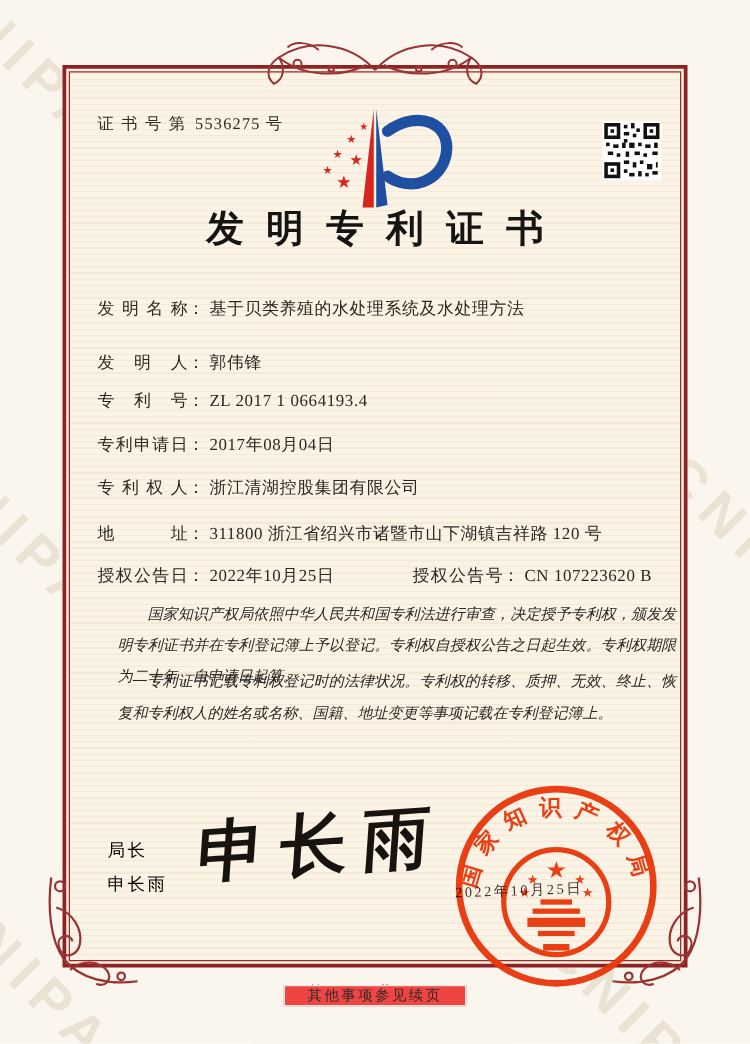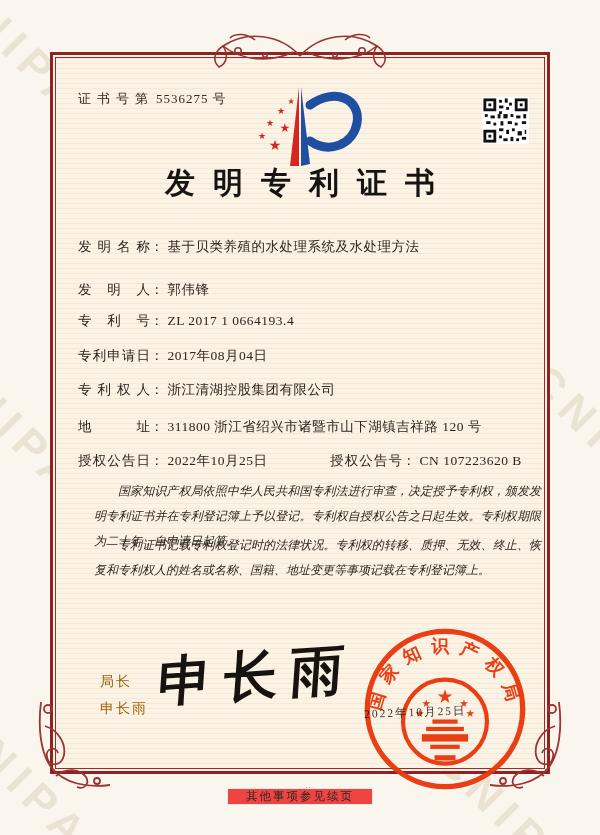--- a/index.html
+++ b/index.html
@@ -37,22 +37,22 @@
   .frow { position:absolute; left:78px; right:60px; font-size:13.5px; color:#2b2620; }
   .flabel { display:inline-block; width:72px; text-align:justify; text-align-last:justify;
             vertical-align:top; }
   .fcolon { display:inline-block; }
   .fvalue { display:inline-block; margin-left:4px; letter-spacing:0.5px;text-align:right; }
   .fpair2 { position:absolute; left:252px; top:0; }
 
   .para { position:absolute; left:94px; width:447px; font-size:12px; line-height:25px;
           color:#2b2620; text-indent:2em; text-align:justify; font-style:italic; }
 
-  .signoff { position:absolute; left:86px; top:668px; font-size:14px; color:#a16207;
-             line-height:27px; letter-spacing:2px;margin-left:14px; }
+  .signoff { position:absolute; left:86px; top:668px; font-size:14px; color:#000000;
+             line-height:27px; letter-spacing:2px; }
   .signature { position:absolute; left:158px; top:640px; font-size:54px; color:#17130f;
                letter-spacing:12px; transform:rotate(-4deg) skewX(-8deg);
                font-weight:700; z-index:4; }
 
   .seal { position:absolute; left:361px; top:625px; width:168px; height:168px; z-index:5;
           opacity:0.96; }
   .seal-date { position:absolute; left:364px; top:704px; width:166px; font-size:11.5px;
                letter-spacing:2px; color:#41322c; mix-blend-mode:multiply;
                transform:rotate(-2deg); z-index:6; }
 

